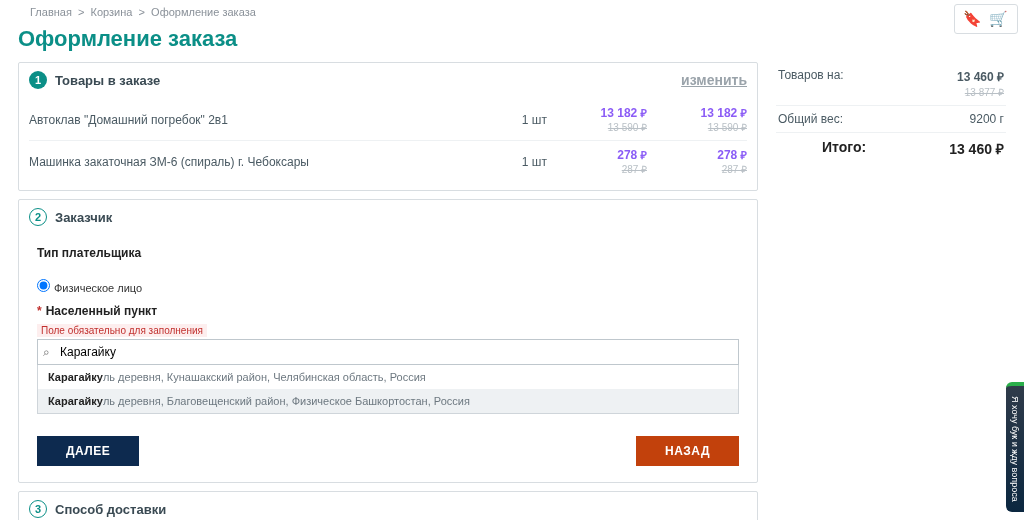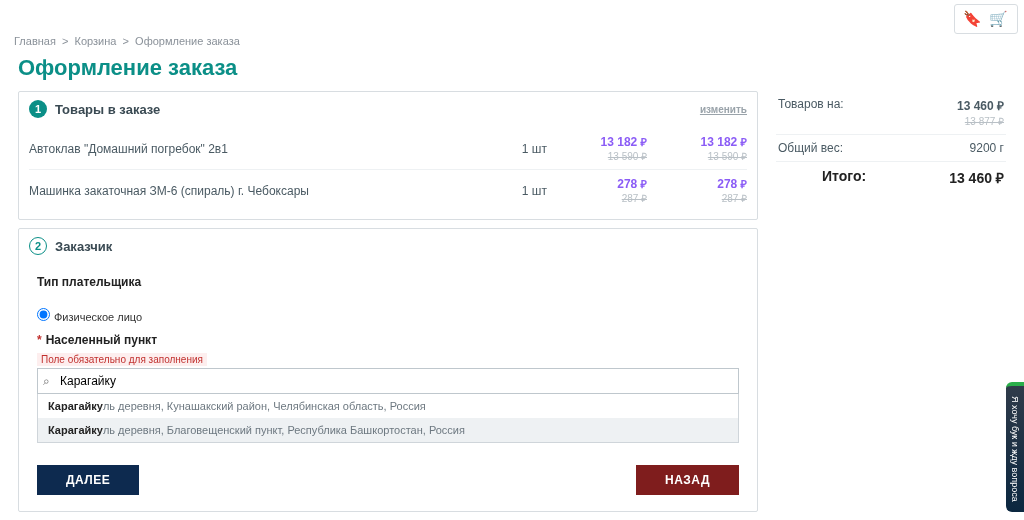--- a/index.html
+++ b/index.html
@@ -1,28 +1,28 @@
 <!DOCTYPE html>
 <html><head>
 <meta charset="utf-8">
 <style>
   * { box-sizing: border-box; margin: 0; padding: 0; }
   body { font-family: Arial, sans-serif; font-size: 13px; color: #333; background: #fff; position: relative; width: 1024px; height: 520px; overflow: hidden; }
-  .breadcrumb { padding: 6px 14px; font-size: 11px; color: #8a9199; margin-top: 29px; }
+  .breadcrumb { padding: 6px 30px; font-size: 11px; color: #8a9199; }
   .breadcrumb span { color: #8a9199; }
   h1.page-title { color: #0b8f87; font-size: 22px; font-weight: 600; padding: 2px 18px 10px; }
   .layout { display: flex; gap: 18px; padding: 0 18px; }
   .main { flex: 1; }
   .side { width: 230px; }
   .step-box { border: 1px solid #d8dde1; border-radius: 2px; margin-bottom: 8px; background: #fff; }
   .step-header { display: flex; align-items: center; padding: 8px 10px; font-size: 13px; font-weight: 600; color: #3a4a53; }
   .step-num { width: 18px; height: 18px; border-radius: 50%; display: inline-flex; align-items: center; justify-content: center; font-size: 11px; margin-right: 8px; }
   .step-num.active { background: #0b8f87; color: #fff; }
   .step-num.future { border: 1px solid #0b8f87; color: #0b8f87; background: #fff; }
-  .step-header .edit { margin-left: auto; font-size: 10px; color: #9aa3aa; text-decoration: underline; cursor: pointer; }
+  .step-header .edit { margin-left: auto; font-size: 14px; color: #9aa3aa; text-decoration: underline; cursor: pointer; }
   .items-table { padding: 2px 10px 8px; }
   .item-row { display: flex; align-items: center; padding: 6px 0; border-top: 1px solid #eef1f3; font-size: 12px; }
   .item-row:first-child { border-top: none; }
   .item-name { flex: 1; color: #4a5a63; }
   .item-qty { width: 90px; text-align: right; color: #4a5a63; }
   .item-price, .item-total { width: 100px; text-align: right; }
   .price-now { font-weight: 700; color: #8b5cf6; }
   .rub { font-size: 11px; }
   .price-old { color: #b9c0c6; font-size: 10px; text-decoration: line-through; display: block; }
   .customer-body { padding: 12px 18px 16px; position: relative; }
@@ -35,21 +35,21 @@
   .search-wrap { position: relative; }
   .search-input { width: 100%; border: 1px solid #bfc7cd; padding: 5px 6px 5px 22px; font-size: 12px; outline: none; }
   .search-icon { position: absolute; left: 6px; top: 50%; transform: translateY(-50%); color: #777; font-size: 12px; }
   .suggest { border: 1px solid #cfd5da; border-top: none; }
   .suggest-item { padding: 6px 10px; font-size: 11px; color: #6d7880; cursor: pointer; }
   .suggest-item .match { color: #222; font-weight: 700; }
   .suggest-item.hover { background: #eef1f3; }
   .btn-row { display: flex; justify-content: space-between; margin-top: 22px; }
   .btn { padding: 8px 29px; font-size: 12px; font-weight: 700; color: #fff; border: none; cursor: pointer; letter-spacing: 0.5px; }
   .btn-next { background: #0d2a4f; }
-  .btn-back { background: #7f1d1d; }
+  .btn-back { background: #c2410c; }
   .summary-row { display: flex; justify-content: space-between; padding: 6px 2px; font-size: 12px; color: #4a5a63; border-bottom: 1px solid #eef1f3; }
   .summary-row .val { text-align: right; }
   .summary-row .val .old { color: #b9c0c6; font-size: 10px; text-decoration: line-through; display: block; }
   .summary-row.total .lbl, .summary-row.total .val { font-weight: 700; color: #222; font-size: 14px; margin-left: 44px; }
   .summary-row.total { border-bottom: none; }
   .top-icons { position: absolute; right: 6px; top: 4px; display: flex; gap: 6px; border: 1px solid #d8dde1; padding: 4px 8px; border-radius: 3px; background: #fff; }
   .top-icon { width: 20px; height: 20px; display: inline-flex; align-items: center; justify-content: center; color: #0b8f87; font-size: 15px; cursor: pointer; }
   
   .anno { position: absolute; pointer-events: none; color: #d31b1b; font-family: Arial; }
   .feedback-tab { position: absolute; right: 0; bottom: 8px; background: linear-gradient(#2f3b4a, #0b2740); color: #fff; font-size: 9px; writing-mode: vertical-rl; padding: 10px 4px; border-top-left-radius: 6px; border-bottom-left-radius: 6px; border-top: 4px solid #2aae4a; cursor: pointer; }
@@ -123,21 +123,21 @@
           <div><span class="field-error">Поле обязательно для заполнения</span></div>
           <div class="search-wrap">
             <span class="search-icon">⌕</span>
             <input class="search-input" value="Карагайку" style="">
           </div>
           <div class="suggest">
             <div class="suggest-item">
               <span class="match">Карагайку</span><span>ль деревня, Кунашакский район, Челябинская область, Россия</span>
             </div>
             <div class="suggest-item hover">
-              <span class="match">Карагайку</span><span>ль деревня, Благовещенский пункт, Республика Башкортостан, Россия</span>
+              <span class="match">Карагайку</span><span>ль деревня, Благовещенский район, Физическое Башкортостан, Россия</span>
             </div>
           </div>
         </div>
 
         <div class="btn-row">
           <button class="btn btn-next">ДАЛЕЕ</button>
           <button class="btn btn-back">НАЗАД</button>
         </div>
       </div>
     </div>

